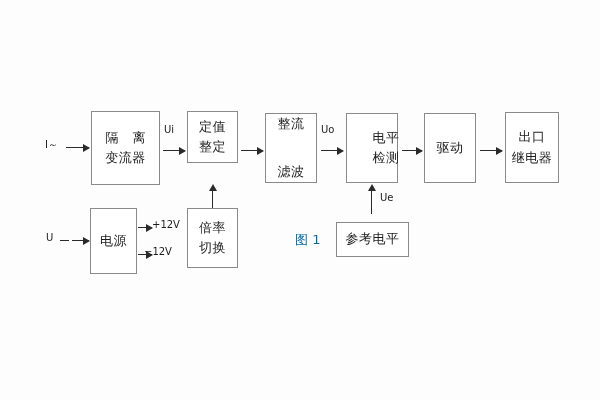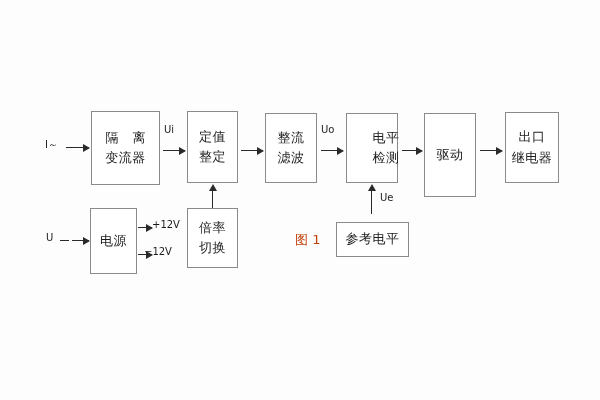--- a/index.html
+++ b/index.html
@@ -85,68 +85,68 @@
   }
   
   .lead {
     position: absolute;
     height: 1px;
     background: #2a2a2a;
   }
   .caption {
     position: absolute;
     font-size: 13px;
-    color: #c2410c;
+    color: #0369a1;
     white-space: nowrap;
   }
 </style>
 </head>
 <body>
 
 <div id="canvas">
 
   <div class="lbl sig" style="left:45px; top:138px;">I～</div>
   <div class="harrow" style="left:66px; top:147px; width:23px;"></div>
 
   <div class="box wide-gap" style="left:91px; top:111px; width:69px; height:74px;">
     <span class="ln">隔 离</span>
     <span class="ln">变流器</span>
   </div>
 
   <div class="lbl sig" style="left:164px; top:124px;">Ui</div>
   <div class="harrow" style="left:163px; top:150px; width:22px;"></div>
 
-  <div class="box" style="left:187px; top:111px; width:51px; height:72px;">
+  <div class="box" style="left:187px; top:111px; width:51px; height:52px;">
     <span class="ln">定值</span>
     <span class="ln">整定</span>
   </div>
 
   <div class="varrow" style="left:212px; top:190px; height:18px;"></div>
 
   <div class="harrow" style="left:241px; top:150px; width:22px;"></div>
 
-  <div class="box" style="left:265px; top:113px; width:52px; height:70px;">
+  <div class="box" style="left:265px; top:113px; width:52px; height:70px;justify-content:space-between;">
     <span class="ln">整流</span>
     <span class="ln">滤波</span>
   </div>
 
   <div class="lbl sig" style="left:321px; top:124px;">Uo</div>
   <div class="harrow" style="left:321px; top:150px; width:22px;"></div>
 
   <div class="box" style="left:346px; top:113px; width:52px; height:70px;padding-left:28px;">
     <span class="ln">电平</span>
     <span class="ln">检测</span>
   </div>
 
   <div class="varrow" style="left:371px; top:190px; height:24px;"></div>
   <div class="lbl sig" style="left:380px; top:192px;">Ue</div>
 
   <div class="harrow" style="left:402px; top:150px; width:20px;"></div>
 
-  <div class="box single" style="left:424px; top:113px; width:52px; height:84px;">
+  <div class="box single" style="left:424px; top:113px; width:52px; height:70px;">
     <span class="ln">驱动</span>
   </div>
 
   <div class="harrow" style="left:480px; top:150px; width:22px;"></div>
 
   <div class="box" style="left:505px; top:112px; width:54px; height:71px;">
     <span class="ln">出口</span>
     <span class="ln">继电器</span>
   </div>
 

